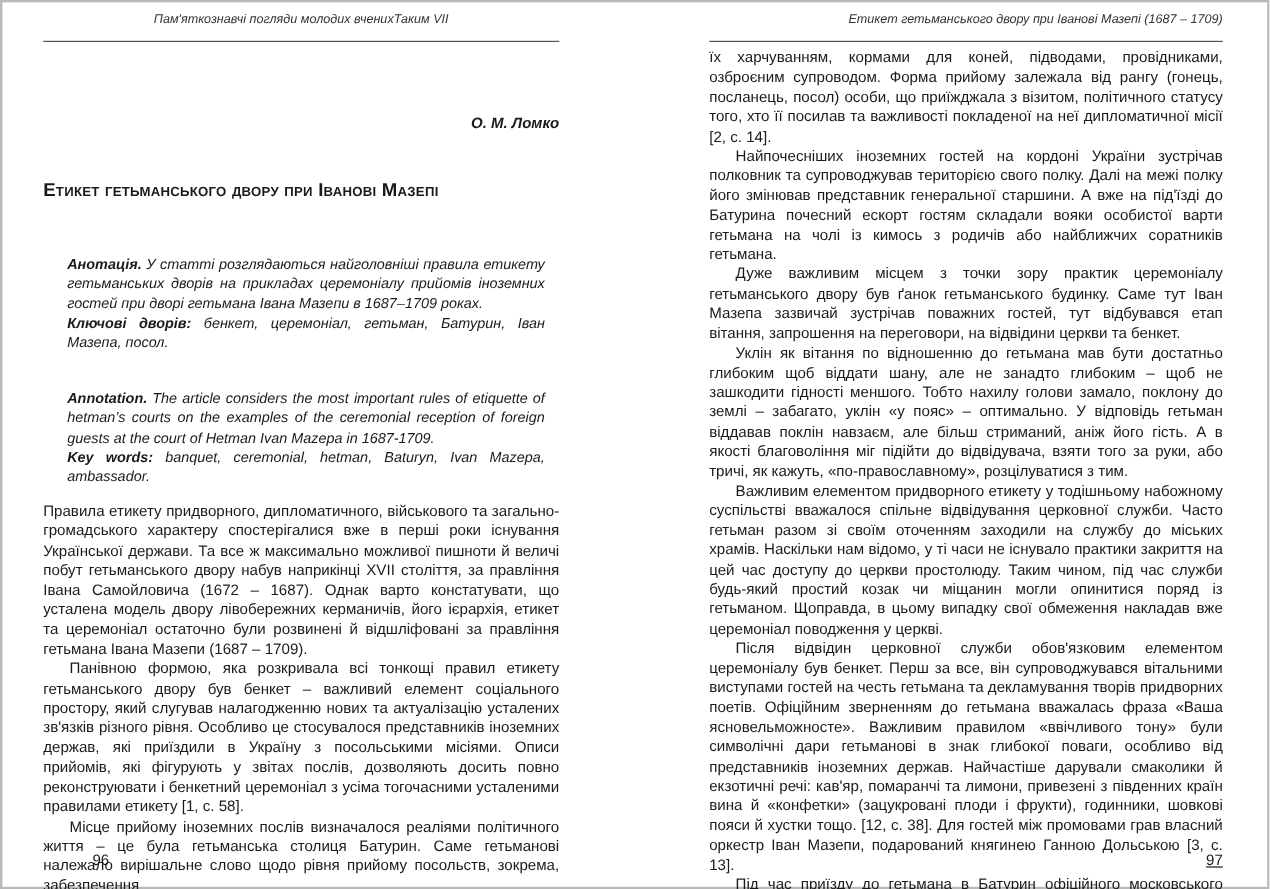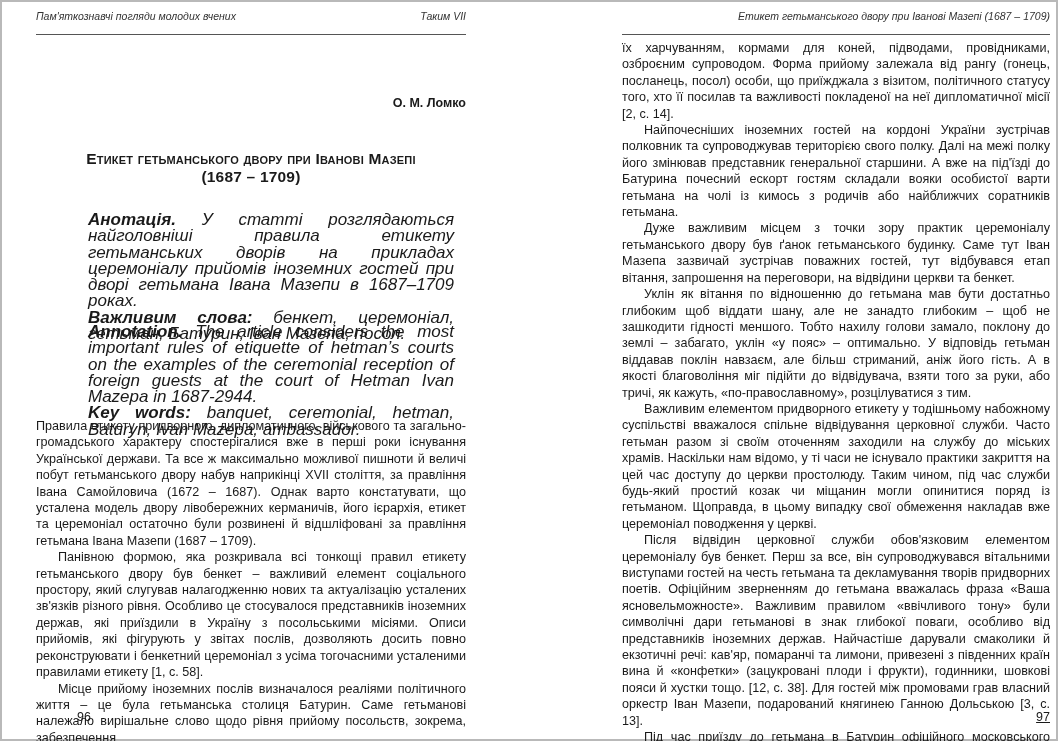--- a/index.html
+++ b/index.html
@@ -10,40 +10,40 @@
     color: #1a1a1a;
     position: relative;
   }
   .frame {
     position: absolute; left: 0; top: 0; width: 1054px; height: 737px;
     border: 2px solid #b9b9b9;
     border-top-width: 2px;
   }
   .page { position: absolute; top: 0; height: 741px; }
   .page.left { left: 36px; width: 430px; }
-  .page.right { left: 622px; width: 428px; }
+  .page.right { left: 591px; width: 428px; }
   .running-head {
     position: absolute; top: 10px; left: 0; right: 0;
     font-size: 10.5px; font-style: italic; color: #333;
-    display: flex; justify-content: space-between;
+    display: flex; justify-content: center;
   }
   .right .running-head { justify-content: flex-end; }
   .rule { position: absolute; top: 34px; left: 0; right: 0; height: 0; border-top: 1px solid #555; }
   .author {
     position: absolute; top: 96px; right: 0;
-    font-size: 12.5px; font-weight: bold;  margin-left: 20px;
+    font-size: 12.5px; font-weight: bold; font-style: italic; margin-left: 20px;
   }
   .title {
-    position: absolute; top: 150px; left: 0; right: 0; text-align: center;
+    position: absolute; top: 150px; left: 0; right: 0; 
     font-size: 15.5px; font-weight: bold; line-height: 18px; letter-spacing: 0.2px;
   }
   .title .sc { font-variant: small-caps; }
   .abstract {
     position: absolute; left: 20px; right: 12px;
-    font-size: 17px; font-style: italic; line-height: 16.3px; text-align: justify; margin-left: 32px;
+    font-size: 12px; font-style: italic; line-height: 16.3px; text-align: justify;
   }
   .abstract b { font-style: italic; }
   .abs-ua { top: 212px; }
   .abs-en { top: 324px; }
   .body {
     position: absolute; left: 0; right: 0;
     font-size: 12.6px; line-height: 16.4px; text-align: justify;
   }
   .body p { margin: 0; text-indent: 22px; }
   .body p.noindent { text-indent: 0; }
@@ -62,33 +62,32 @@
   <div class="running-head">
     <span>Пам'яткознавчі погляди молодих вчених</span>
     <span>Таким  VII</span>
   </div>
   <div class="rule"></div>
 
   <div class="author">О. М. Ломко</div>
 
   <div class="title">
     <div class="sc">Етикет гетьманського двору при Іванові Мазепі</div>
-    <div>(1687 – 1709)</div>
   </div>
 
   <div class="abstract abs-ua">
     <b>Анотація.</b>
     <span>У статті розглядаються найголовніші правила етикету гетьманських дворів на прикладах церемоніалу прийомів іноземних гостей при дворі гетьмана Івана Мазепи в 1687–1709 роках.</span><br>
-    <b>Важливим слова:</b>
+    <b>Ключові дворів:</b>
     <span>бенкет, церемоніал, гетьман, Батурин, Іван Мазепа, посол.</span>
   </div>
 
   <div class="abstract abs-en">
     <b>Annotation.</b>
-    <span>The article considers the most important rules of etiquette of hetman’s courts on the examples of the ceremonial reception of foreign guests at the court of Hetman Ivan Mazepa in 1687-2944.</span><br>
+    <span>The article considers the most important rules of etiquette of hetman’s courts on the examples of the ceremonial reception of foreign guests at the court of Hetman Ivan Mazepa in 1687-1709.</span><br>
     <b>Key words:</b>
     <span>banquet, ceremonial, hetman, Baturyn, Ivan Mazepa, ambassador.</span>
   </div>
 
   <div class="body">
     <p class="noindent">Правила етикету придворного, дипломатичного, військового та загально-громадського характеру спостерігалися вже в перші роки існування Української держави. Та все ж максимально можливої пишноти й величі побут гетьманського двору набув наприкінці XVII століття, за правління Івана Самойловича (1672 – 1687). Однак варто констатувати, що усталена модель двору лівобережних керманичів, його ієрархія, етикет та церемоніал остаточно були розвинені й відшліфовані за правління гетьмана Івана Мазепи (1687 – 1709).</p>
     <p>Панівною формою, яка розкривала всі тонкощі правил етикету гетьманського двору був бенкет – важливий елемент соціального простору, який слугував налагодженню нових та актуалізацію усталених зв'язків різного рівня. Особливо це стосувалося представників іноземних держав, які приїздили в Україну з посольськими місіями. Описи прийомів, які фігурують у звітах послів, дозволяють досить повно реконструювати і бенкетний церемоніал з усіма тогочасними усталеними правилами етикету [1, с. 58].</p>
     <p>Місце прийому іноземних послів визначалося реаліями політичного життя – це була гетьманська столиця Батурин. Саме гетьманові належало вирішальне слово щодо рівня прийому посольств, зокрема, забезпечення</p>
   </div>
 

